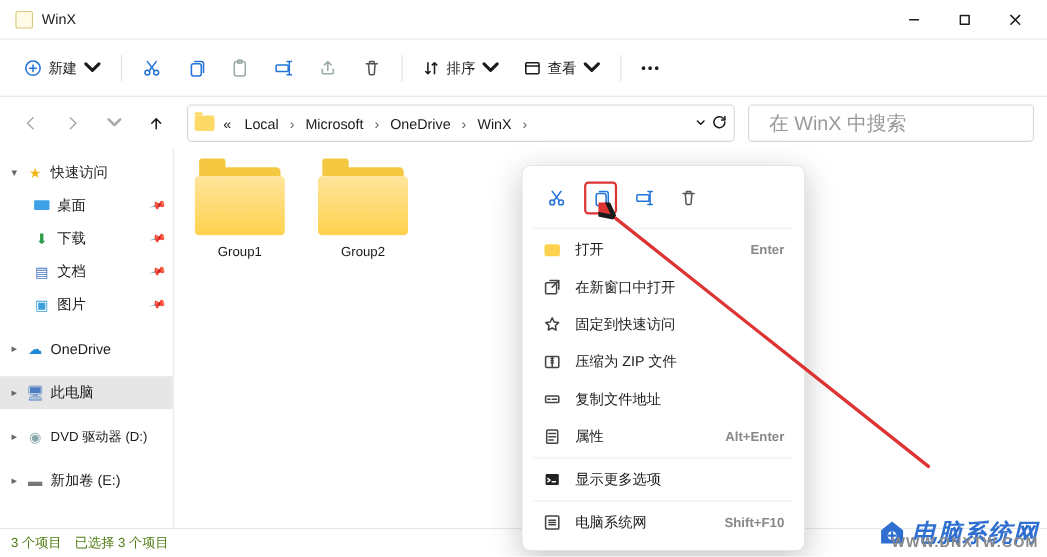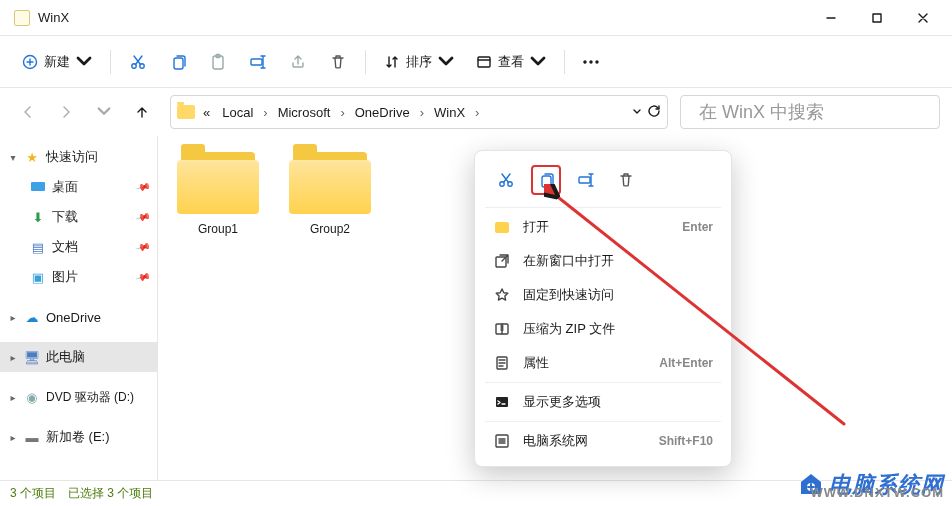--- a/index.html
+++ b/index.html
@@ -375,20 +375,29 @@
         <svg viewBox="0 0 16 16">
           <rect x="2" y="3" width="12" height="10" rx="1"></rect>
           <path d="M8 3v10M7 5h2M7 7h2M7 9h2"></path>
         </svg>
       </span>
     <span>压缩为 ZIP 文件</span>
   </div>
   <div class="ctx-item">
     <span class="ctx-item-icon">
         <svg viewBox="0 0 16 16">
+          <rect x="2" y="5" width="12" height="6" rx="1"></rect>
+          <path d="M4 8h2M8 8h4"></path>
+        </svg>
+      </span>
+    <span>复制文件地址</span>
+  </div>
+  <div class="ctx-item">
+    <span class="ctx-item-icon">
+        <svg viewBox="0 0 16 16">
           <rect x="3" y="2" width="10" height="12" rx="1"></rect>
           <path d="M5 5h6M5 8h6M5 11h4"></path>
         </svg>
       </span>
     <span>属性</span>
     <span class="ctx-shortcut">Alt+Enter</span>
   </div>
   <div class="ctx-sep-h"></div>
   <div class="ctx-item">
     <span class="ctx-item-icon">

